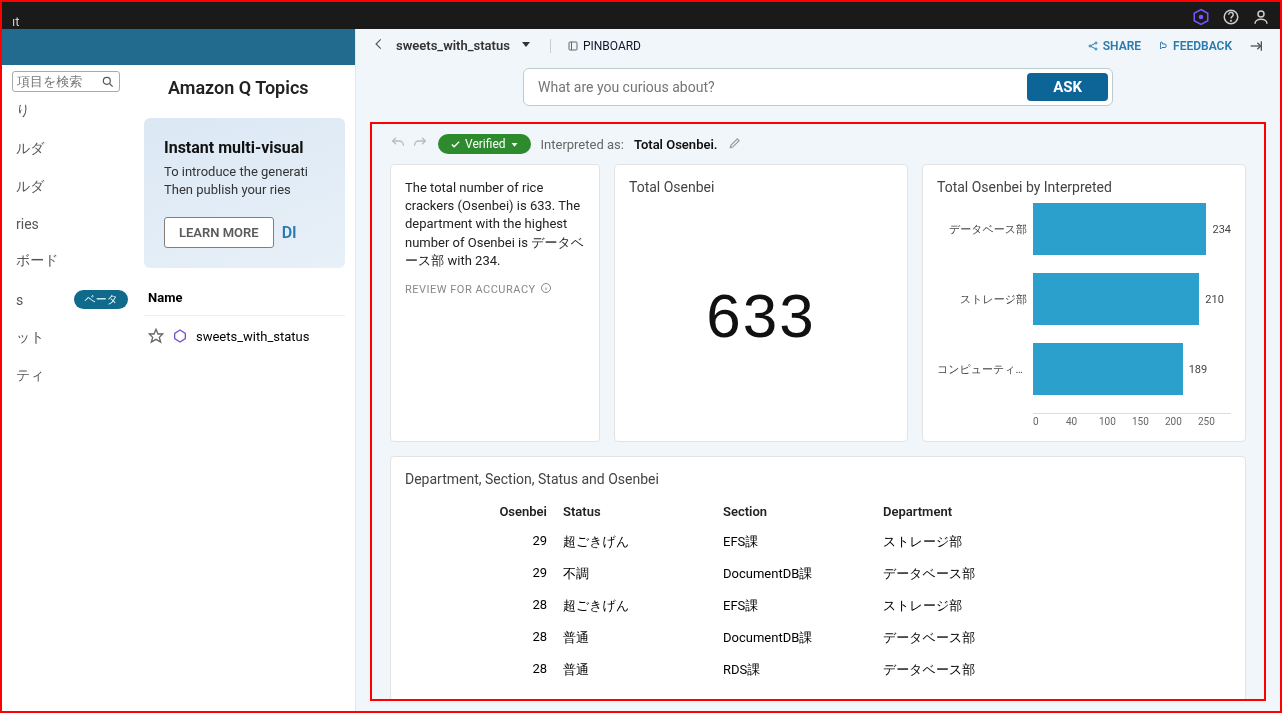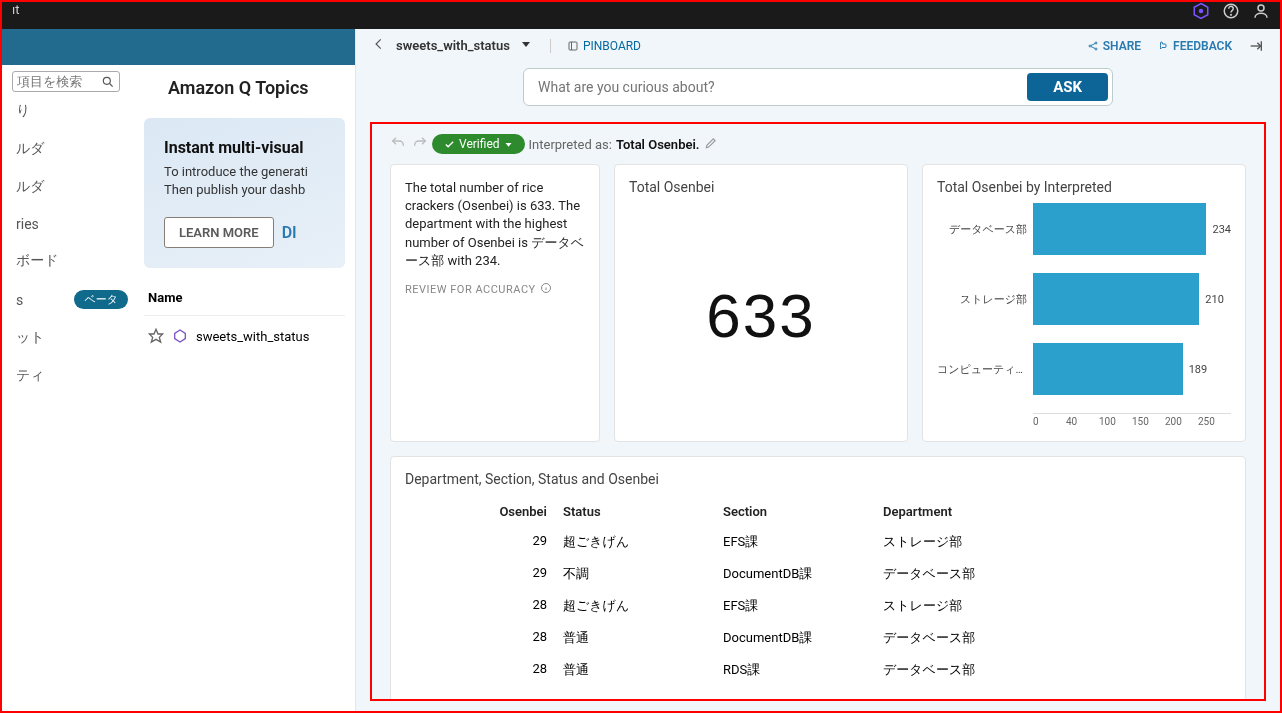--- a/index.html
+++ b/index.html
@@ -1,17 +1,17 @@
 <!DOCTYPE html>
 <html><head>
 <meta charset="utf-8">
 <style>
 * { margin: 0; padding: 0; box-sizing: border-box; font-family: -apple-system, BlinkMacSystemFont, "Segoe UI", Roboto, "Helvetica Neue", Arial, sans-serif; }
 body { width: 1282px; height: 713px; background: #fff; overflow: hidden; position: relative; border: 2px solid red; }
-.topbar { height: 27px; background: #1a1a1a; color: #fff; display: flex; align-items: flex-start; justify-content: space-between; padding: 0 10px; font-size: 13px; }
+.topbar { height: 27px; background: #1a1a1a; color: #fff; display: flex; align-items: flex-end; justify-content: space-between; padding: 0 10px; font-size: 13px; }
 .topbar-left { color: #ccc; }
 .topbar-right { display: flex; gap: 12px; align-items: center; }
 .topbar-right svg { cursor: pointer; }
 .app { display: flex; height: calc(100% - 27px); }
 .left-panel { width: 354px; border-right: 1px solid #e6e6e6; display: flex; flex-direction: column; }
 .blue-band { height: 36px; background: #236b8e; }
 .search-box { flex: 0 0 110px; display: flex; align-items: center; border: 1px solid #aaa; border-radius: 3px; padding: 2px 4px; margin-right: 12px; }
 .search-box input { border: none; outline: none; width: 100%; font-size: 13px; }
 .search-box .sicon { width: 14px; height: 14px; flex-shrink: 0; }
 .topics-title { font-size: 18px; font-weight: 600; color: #222; padding: 12px 0 12px 24px; flex: 1; }
@@ -26,29 +26,29 @@
 .promo-btns { margin-top: 18px; display: flex; gap: 8px; }
 .learn-btn { border: 1px solid #867e74; background: #fff; color: #5a5a5a; font-weight: 600; padding: 6px 14px; font-size: 13px; border-radius: 3px; cursor: pointer; }
 .name-header { font-weight: 700; font-size: 13px; padding: 14px 4px 10px 4px; border-bottom: 1px solid #eee; margin-top: 8px; }
 .topic-row { display: flex; align-items: center; gap: 8px; padding: 12px 4px; font-size: 13px; }
 .topic-row .star { width: 16px; height: 16px; }
 .topic-row .hex { width: 16px; height: 16px; color: #7b54c7;}
 .right-panel { flex: 1; background: #f0f6f9; display: flex; flex-direction: column; position: relative; }
 .crumb-bar { padding: 8px 16px; display: flex; align-items: center; gap: 10px; font-size: 13px; color: #333; }
 .crumb-bar .back { cursor: pointer; }
 .crumb-bar .tname { font-weight: 600; }
-.pinboard { display:flex; align-items:center; gap:4px; color:#0369a1; font-size:12px; margin-left: 8px; padding-left: 16px; border-left: 1px solid #ccc; cursor:pointer;}
+.pinboard { display:flex; align-items:center; gap:4px; color:#0f172a; font-size:12px; margin-left: 8px; padding-left: 16px; border-left: 1px solid #ccc; cursor:pointer;}
 .crumb-right { margin-left: auto; display: flex; gap: 16px; align-items: center; font-size: 12px; font-weight: 600; color: #2a7ab0; }
 .crumb-right span { cursor: pointer; display:flex; align-items:center; gap:4px;}
 .ask-row { display: flex; justify-content: center; padding: 6px 16px 12px 16px; }
 .ask-wrap { display: flex; width: 590px; border: 1px solid #bcc; border-radius: 6px; overflow: hidden; background:#fff;}
 .ask-wrap input { flex: 1; border: none; outline: none; padding: 10px 14px; font-size: 14px; background:transparent;}
 .ask-btn { background: #0c6596; color: #fff; border: none; font-weight: 700; font-size: 15px; padding: 0 26px; margin: 4px; border-radius: 4px; cursor: pointer; }
 .result-area { margin: 4px 14px 10px 14px; border: 2px solid red; flex: 1; padding: 8px 18px; overflow: hidden; background:#f0f6f9;}
-.interpret-row { display: flex; align-items: center; gap: 4px; padding: 2px 0 10px 0; font-size: 13px; }
+.interpret-row { display: flex; align-items: center; gap: 10px; padding: 2px 0 10px 0; font-size: 13px; }
 .undo-redo { color: #bbb; display:flex; gap:6px;}
 .verified-pill { background: #2d8a2d; color: #fff; border-radius: 999px; padding: 3px 12px; font-size: 12px; display: flex; align-items: center; gap: 4px; cursor:pointer;}
 .interp-label { color: #666; }
 .interp-value { font-weight: 600; color: #111; }
 .edit-icon { color: #999; cursor:pointer;}
 .cards-row { display: flex; gap: 14px; }
 .card { background: #fff; border: 1px solid #e3e3e3; border-radius: 4px; padding: 14px; }
 .card-story { width: 210px; font-size: 13px; color: #222; line-height: 1.4; }
 .card-story .review { margin-top: 12px; font-size: 11px; color: #888; letter-spacing: 0.5px; text-transform: uppercase; display:flex; align-items:flex-start; gap:4px;}
 .card-total { width: 294px; display: flex; flex-direction: column; }
@@ -137,21 +137,21 @@
           </div>
         <div class="nav-item">
             <span>ティ</span>
           </div>
       </div>
       <div class="sidebar-main">
         <div class="topics-title">Amazon Q Topics</div>
         <div class="promo">
           <h2>Instant multi-visual</h2>
           <p>To introduce the generati</p>
-          <p>Then publish your dashb</p>
+          <p>Then publish your ries</p>
           <div class="promo-btns">
             <button class="learn-btn">LEARN MORE</button>
             <span style="color:#2a7ab0;font-weight:600;padding:6px 0;">DI</span>
           </div>
         </div>
         <div class="name-header">Name</div>
         <div class="topic-row">
           <svg class="star" viewBox="0 0 24 24" fill="none" stroke="#666" stroke-width="2">
               <polygon points="12,2 15,9 22,9 17,14 19,21 12,17 5,21 7,14 2,9 9,9"></polygon>
             </svg>

